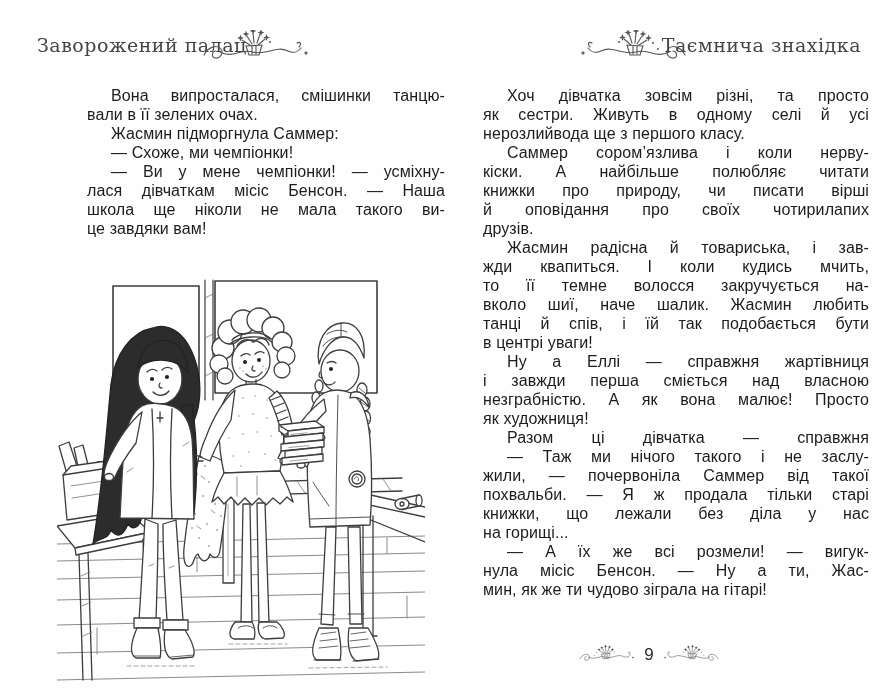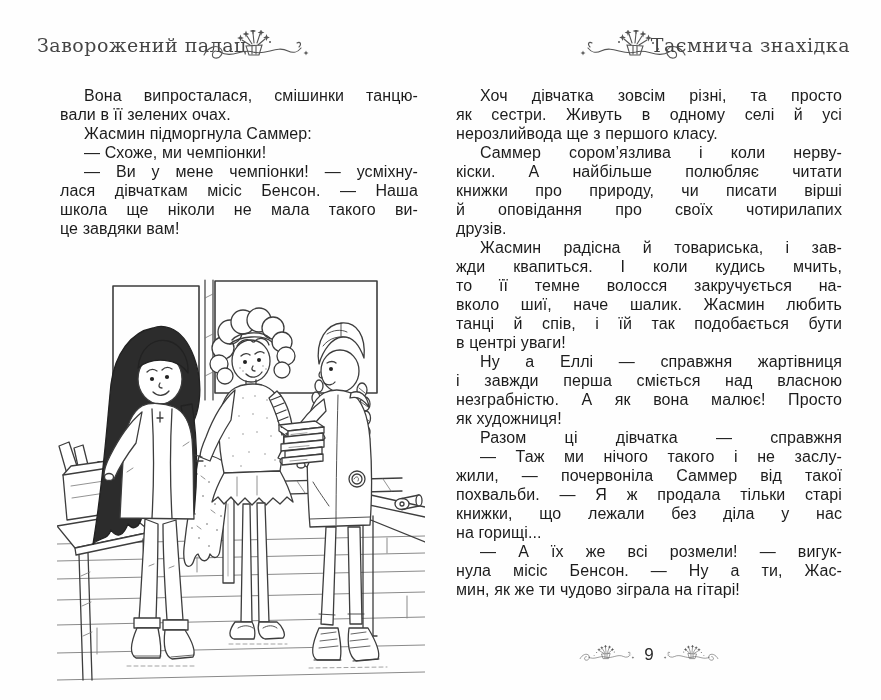--- a/index.html
+++ b/index.html
@@ -8,23 +8,23 @@
     background:#fefefe;
     font-family:"Liberation Sans", sans-serif;
     color:#1c1c1c;
   }
   .hdr{
     position:absolute;top:34px;
     font-family:"DejaVu Serif", serif;
     font-size:19px;color:#454545;letter-spacing:.5px;white-space:nowrap;
   }
   .hdr.left{left:37px;}
-  .hdr.right{right:31px;}
+  .hdr.right{right:20px;}
   .orn{position:absolute;}
-  .textcol{position:absolute;font-size:16px;letter-spacing:.1px;}
+  .textcol{position:absolute;font-size:16px;letter-spacing:.1px;margin-left:27px;}
   .textcol.leftcol{left:60px;top:86px;width:358px;}
   .textcol.rightcol{left:456px;top:86px;width:386px;}
   .line{height:19px;line-height:19px;overflow:hidden;white-space:nowrap;}
   .line.ind{text-indent:24px;}
   .line.just{text-align:justify;white-space:normal;}
   .line.just::after{content:"";display:inline-block;width:100%;height:0;}
   .illus{position:absolute;left:57px;top:276px;}
   .pagenum-row{
     position:absolute;left:456px;top:640px;width:386px;height:30px;
     display:flex;align-items:center;justify-content:center;gap:9px;

